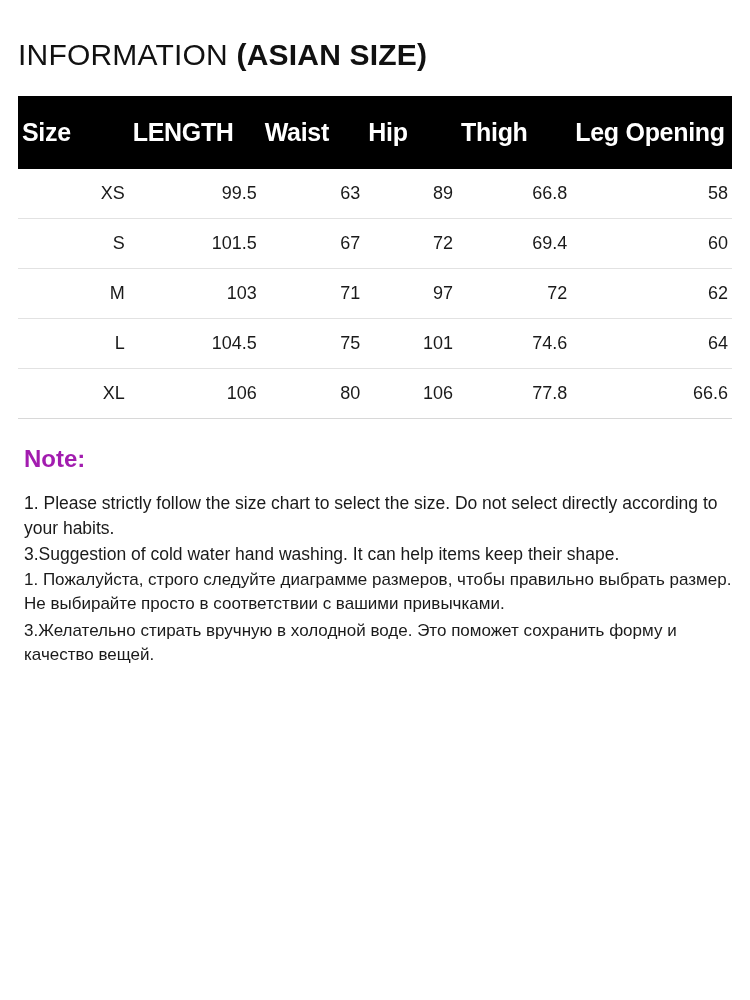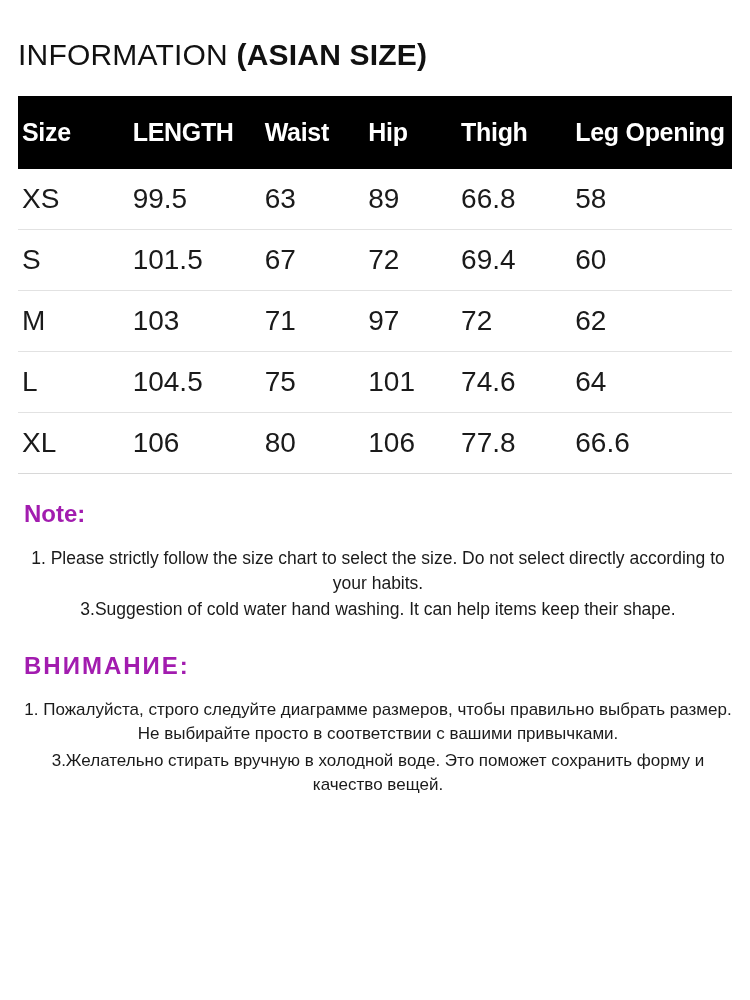--- a/index.html
+++ b/index.html
@@ -41,24 +41,24 @@
   }
   table.size-table thead th {
     color: #ffffff;
     font-size: 25px;
     font-weight: 700;
     padding: 22px 4px;
     text-align: left;
     letter-spacing: -0.3px;
   }
   table.size-table tbody td {
-    font-size: 28px;
+    font-size: 18px;
     font-weight: 400;
     color: #1a1a1a;
-    text-align: left;
+    text-align: right;
     padding: 14px 4px;
     border-bottom: 1px solid #e2e2e2;
   }
   table.size-table tbody tr:last-child td {
     border-bottom: 1px solid #d8d8d8;
   }
   table.size-table col.c-size { width: 15.5%; }
   table.size-table col.c-length { width: 18.5%; }
   table.size-table col.c-waist { width: 14.5%; }
   table.size-table col.c-hip { width: 13%; }
@@ -76,21 +76,20 @@
     margin-top: 30px;
   }
   .note-list {
     margin: 0 0 0 6px;
     font-size: 17.5px;
     line-height: 1.42;
     color: #1a1a1a;
   }
   .note-list p {
     margin: 0 0 1px 0;
-    text-align: center;
   }
   .note-list.ru {
     font-size: 17px;
     line-height: 1.45;
   }
   .note-list.ru p { margin-bottom: 2px; }
 </style>
 </head>
 <body>
 
@@ -162,19 +161,18 @@
       </tr>
     </tbody>
   </table>
 
   <div class="note-head">Note:</div>
   <div class="note-list">
     <p>1. Please strictly follow the size chart  to select the size. Do not select directly according to your habits.</p>
     <p>3.Suggestion of cold water hand washing. It can help items keep their shape.</p>
   </div>
 
-  <div class="note-head ru">ВНИМАНИЕ:</div>
   <div class="note-list ru">
     <p>1. Пожалуйста, строго следуйте диаграмме размеров, чтобы правильно выбрать размер. Не выбирайте просто в соответствии с вашими привычками.</p>
     <p>3.Желательно стирать вручную в холодной воде. Это поможет сохранить форму и качество вещей.</p>
   </div>
 
 </div>
 
 </body></html>

